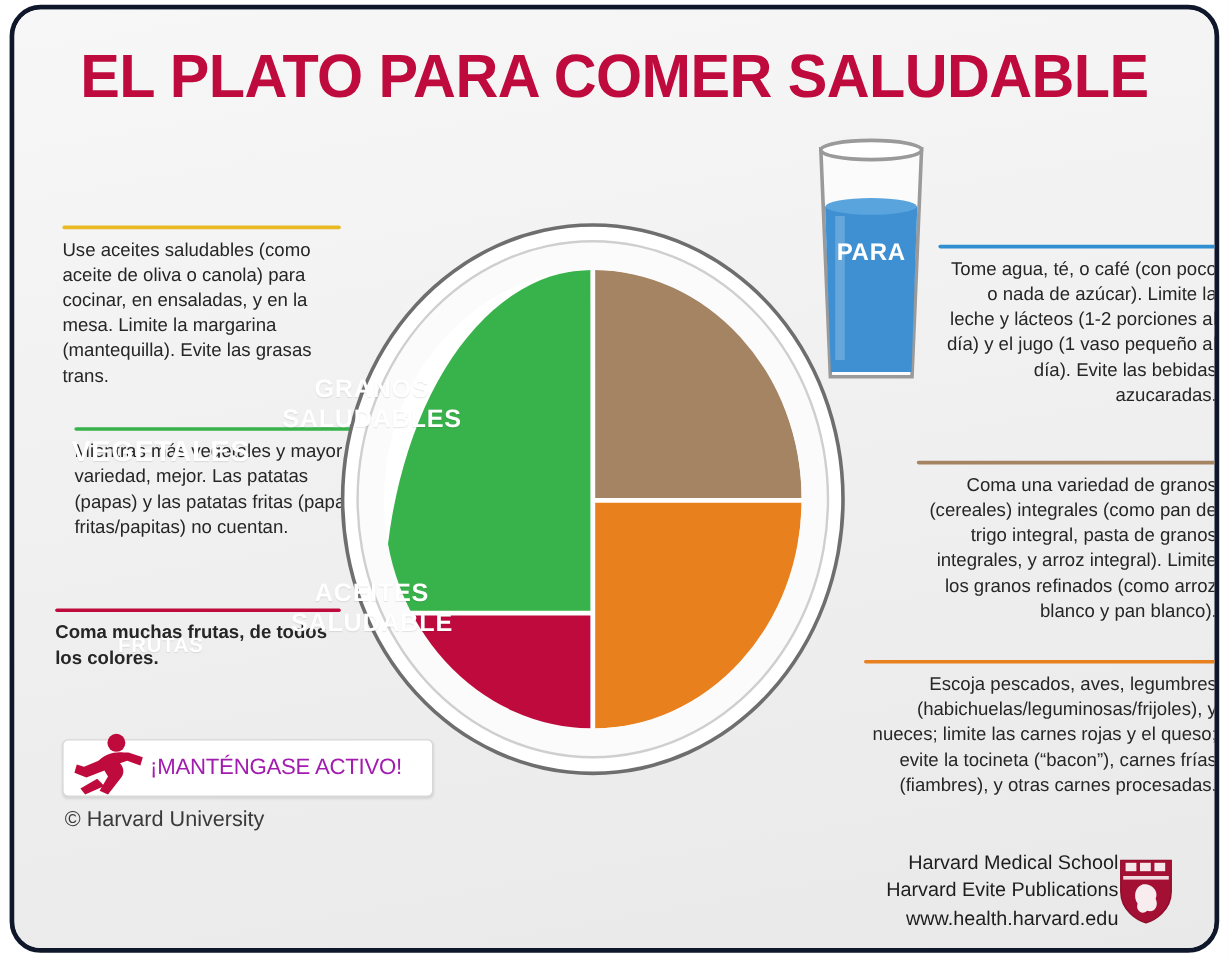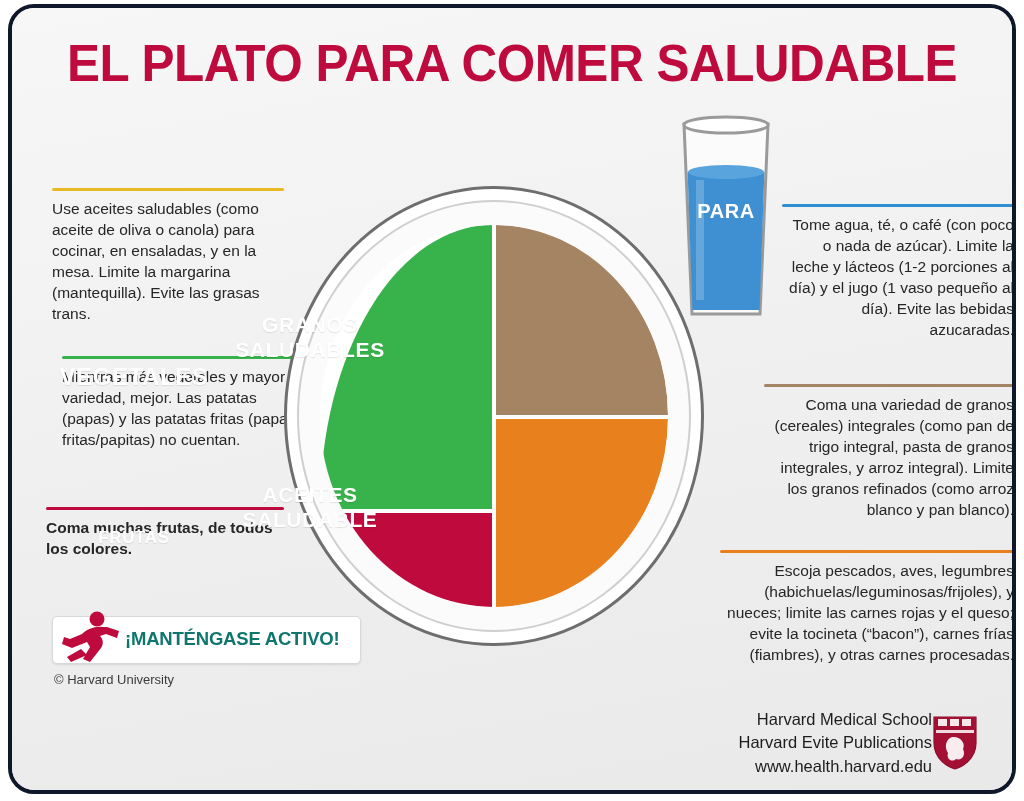--- a/index.html
+++ b/index.html
@@ -122,25 +122,25 @@
 
   
   .active-badge{
     position:absolute;left:40px;top:608px;width:307px;height:46px;
     background:#ffffff;border:1px solid #d8d8d8;border-radius:5px;
     box-shadow:0 1px 2px rgba(0,0,0,.10);
   }
   .active-badge .runner{position:absolute;left:4px;top:-8px;width:66px;height:58px;}
   .active-badge .txt{
     position:absolute;left:72px;top:11px;width:228px;
-    color:#0f766e;font-weight:bold;font-size:18.5px;letter-spacing:-0.2px;
+    color:#a21caf;font-weight:normal;font-size:18.5px;letter-spacing:-0.2px;
   }
   .copyright{
     position:absolute;left:42px;top:664px;
-    font-size:13px;color:#3a3a3a;
+    font-size:18px;color:#3a3a3a;
   }
 
   
   .foot-left{position:absolute;left:38px;top:700px;display:flex;align-items:center;gap:12px;}
   .foot-right{position:absolute;right:34px;top:700px;display:flex;align-items:center;}
   .foot-lines{font-size:16.5px;line-height:1.42;color:#1d1d1d;}
   .foot-right .foot-lines{text-align:right;}
   .shield{width:46px;height:56px;flex:0 0 auto;}
 </style>
 </head>

